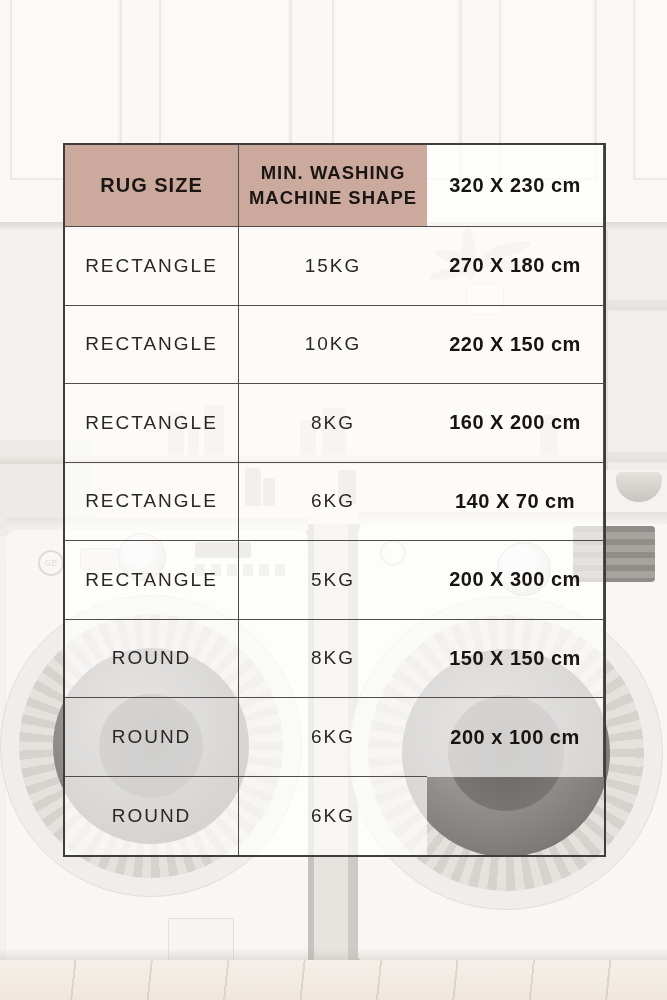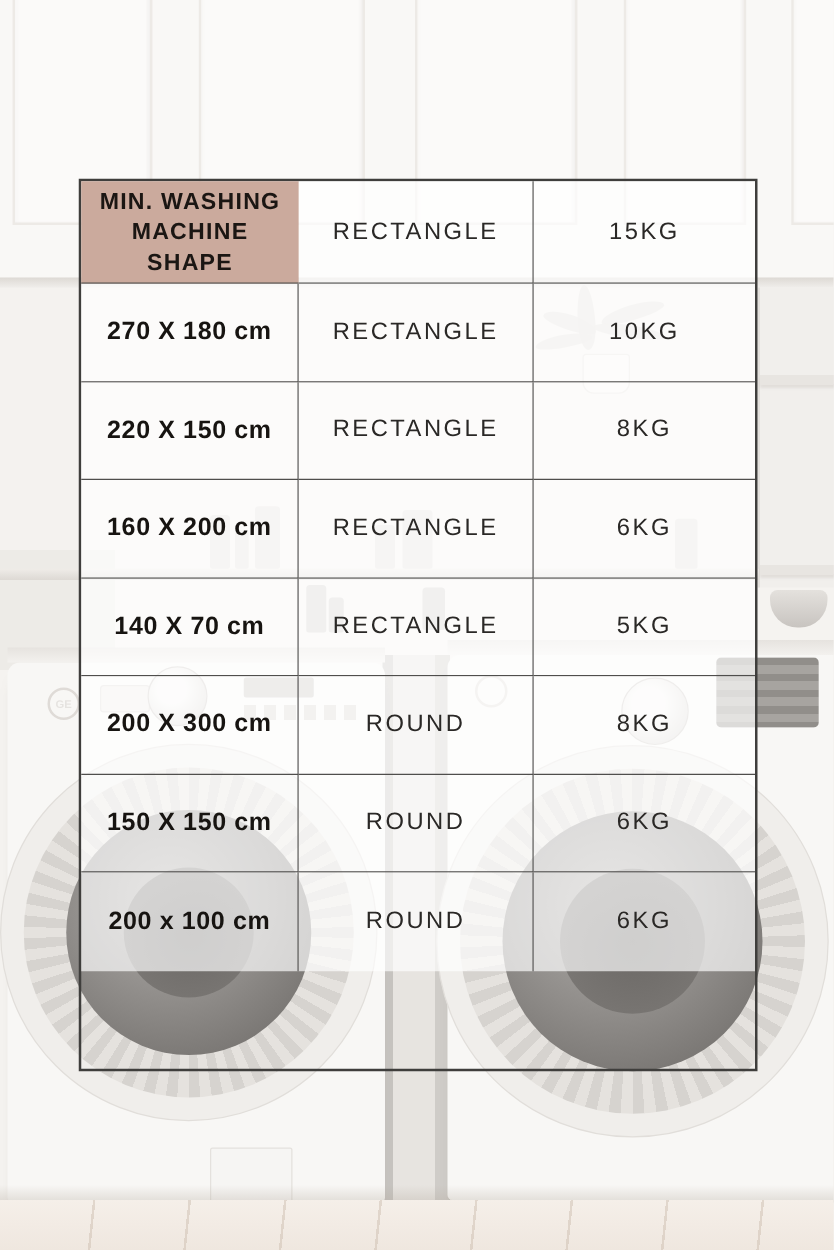--- a/index.html
+++ b/index.html
@@ -155,22 +155,24 @@
     <div class="door-glass"></div>
     <div class="door-hub"></div>
   </div>
 </div>
 
 <div class="abs base-shadow"></div>
 <div class="abs floor"></div>
 
 <div class="abs rugtable">
 
+  <div class="cell head c1">RUG SIZE</div>
   <div class="cell head h3 c3">MIN. WASHING MACHINE SHAPE</div>
 
+  <div class="cell size c1">320 X 230 cm</div>
   <div class="cell plain c2">RECTANGLE</div>
   <div class="cell plain c3">15KG</div>
 
   <div class="cell size c1">270 X 180 cm</div>
   <div class="cell plain c2">RECTANGLE</div>
   <div class="cell plain c3">10KG</div>
 
   <div class="cell size c1">220 X 150 cm</div>
   <div class="cell plain c2">RECTANGLE</div>
   <div class="cell plain c3">8KG</div>

